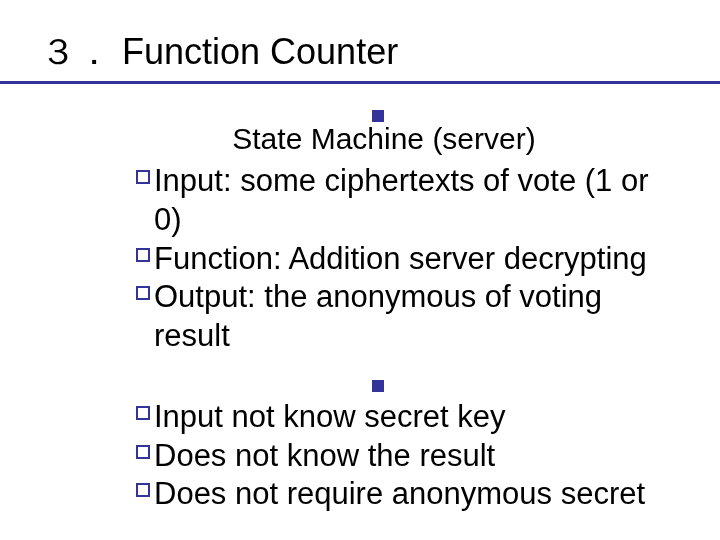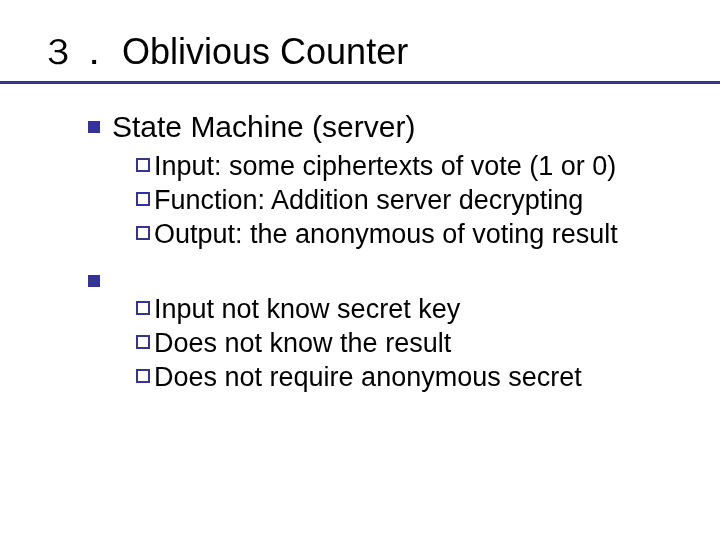--- a/index.html
+++ b/index.html
@@ -36,20 +36,21 @@
   .title-underline {
     border-bottom: 3px solid #333399;
     margin: 2px -40px 26px -40px;
   }
 
   .level1 {
     margin-left: 48px;
     display: flex;
     align-items: center;
     margin-bottom: 6px;
+    flex-direction: column;
   }
   .level1-bullet {
     width: 12px;
     height: 12px;
     background: #333399;
     flex: 0 0 12px;
     margin-right: 12px;
   }
   .level1-text {
     font-size: 30px;
@@ -67,32 +68,31 @@
   .level2-bullet {
     width: 14px;
     height: 14px;
     border: 2px solid #333399;
     flex: 0 0 14px;
     margin-top: 8px;
     margin-right: 4px;
     box-sizing: border-box;
   }
   .level2-text {
-    font-size: 27px;
-    text-align: right;
+    font-size: 31px;
   }
 </style>
 </head>
 <body>
 
 <div class="slide">
 
   <div class="title-row">
     <span class="title-num">３．</span>
-    <span class="title-text">Oblivious Counter</span>
+    <span class="title-text">Function Counter</span>
   </div>
   <div class="title-underline"></div>
 
   <div class="level1">
     <span class="level1-bullet"></span>
     <span class="level1-text">State Machine (server)</span>
   </div>
   <div class="level2-group">
     <div class="level2">
       <span class="level2-bullet"></span>

